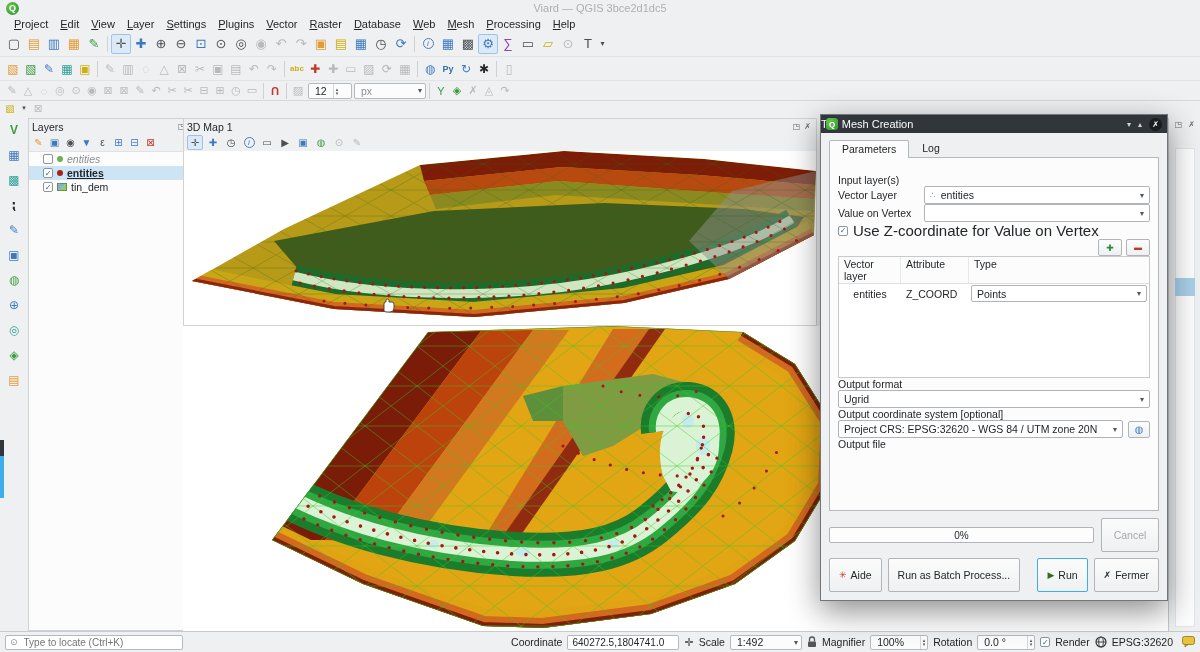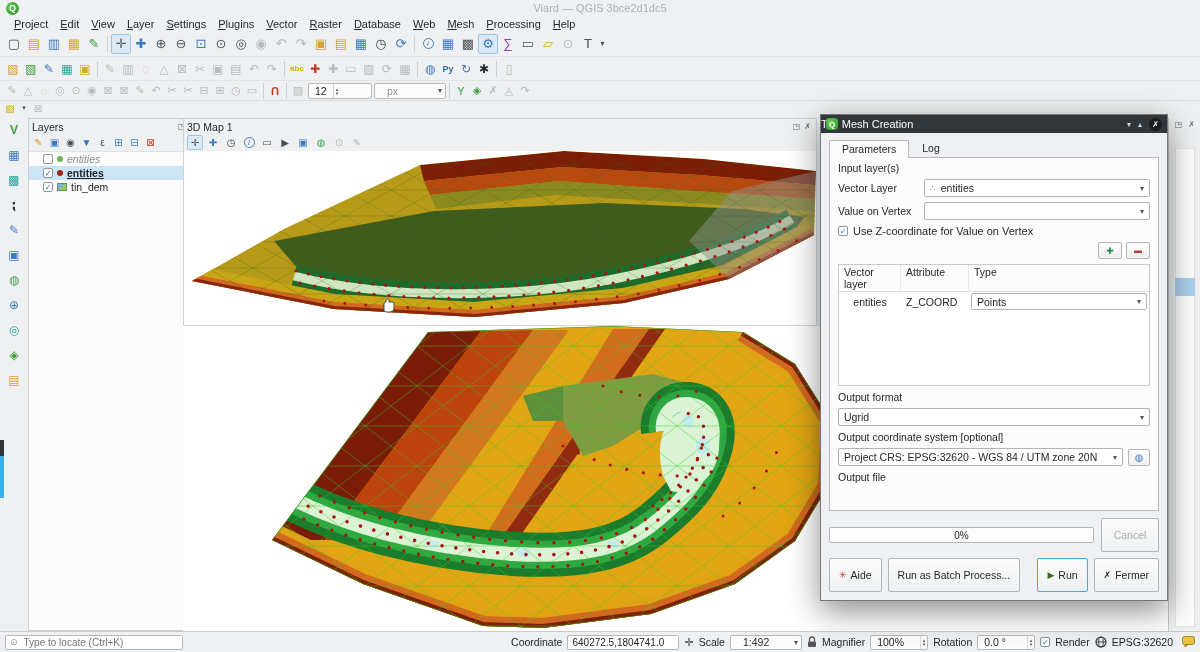--- a/index.html
+++ b/index.html
@@ -24,21 +24,21 @@
   #tb3 .t{width:16px;height:15px;font-size:11px;}
   .t.on{background:#dceaf7;border-color:#9dc3e6;}
   .dis{color:#b7babc !important;}
   .sep{width:1px;height:16px;background:#d0d1d2;margin:0 3px;}
   .c-org{color:#e09c38;} .c-blu{color:#3c79c0;} .c-grn{color:#3d9c40;} .c-red{color:#c0392b;}
   .c-yel{color:#cfae12;} .c-pur{color:#8e44ad;} .c-dark{color:#26292b;} .c-teal{color:#2aa198;}
   .rot180{display:inline-block;transform:rotate(180deg);}
   .spin{display:inline-flex;align-items:stretch;height:16px;background:#fcfcfc;border:1px solid #b6babd;border-radius:2px;}
   .spin .v{padding:0 6px;display:flex;align-items:center;font-size:10.5px;}
   .spin .ar{display:flex;flex-direction:column;justify-content:center;font-size:5px;color:#555;padding:0 2px;border-left:1px solid #d5d6d7;line-height:4px;}
-  .combo{display:inline-flex;align-items:center;height:16px;background:#fcfcfc;border:1px solid #b6babd;border-radius:2px;padding:0 3px 0 12px;font-size:10.5px;gap:6px;justify-content:center;}
+  .combo{display:inline-flex;align-items:center;height:16px;background:#fcfcfc;border:1px solid #b6babd;border-radius:2px;padding:0 3px 0 6px;font-size:10.5px;gap:6px;justify-content:center;}
   .combo .ca{font-size:8px;color:#555;}
   
   .leftbar{position:absolute;left:0;top:101px;width:28px;height:530px;display:flex;flex-direction:column;align-items:center;padding-top:20px;gap:7px;}
   .leftbar .t{width:20px;height:18px;font-size:12px;}
   .dockbtns{position:absolute;left:2px;top:101px;display:flex;gap:2px;}
   .strip-dark{position:absolute;left:0;top:440px;width:4px;height:16px;background:#31363b;}
   .strip-blue{position:absolute;left:0;top:456px;width:4px;height:42px;background:#3daee9;}
   
   .lpanel{position:absolute;left:28px;top:118px;width:174px;height:513px;background:#fcfcfc;border:1px solid #cfd0d1;display:flex;flex-direction:column;}
   .phead{height:15px;display:flex;align-items:center;background:#eff0f1;padding:0 3px;font-size:10.5px;}
@@ -73,21 +73,21 @@
   .dlg-title .txt{position:absolute;left:0;right:0;text-align:left;font-size:11px;pointer-events:none;}
   .dlg-title{position:relative;}
   .dqlogo{width:12px;height:12px;border-radius:3px;background:radial-gradient(circle at 35% 35%,#6ecb58,#2e8f2e);display:inline-flex;align-items:center;justify-content:center;color:#fff;font-size:8px;font-weight:bold;z-index:1;}
   .dlg-title .wb{margin-left:auto;display:flex;align-items:center;gap:7px;z-index:1;}
   .wchev{color:#cfd4d8;font-size:8px;}
   .wclose{width:13px;height:13px;border-radius:50%;background:#191d20;color:#fff;display:inline-flex;align-items:center;justify-content:center;font-size:8px;}
   .dlg-body{flex:1;display:flex;flex-direction:column;padding:6px 8px 8px;}
   .tabs{display:flex;align-items:flex-start;height:18px;}
   .tab{padding:2px 12px 3px;font-size:10.5px;border:1px solid transparent;border-bottom:none;border-radius:2px 2px 0 0;}
   .tab.act{background:#fcfcfc;border-color:#b4b8bc;position:relative;top:1px;}
-  .frame{flex:1;border:1px solid #b4b8bc;background:#fcfcfc;padding:4px 8px;display:flex;flex-direction:column;gap:5px;overflow:hidden;justify-content:space-between;}
+  .frame{flex:1;border:1px solid #b4b8bc;background:#fcfcfc;padding:16px 8px;display:flex;flex-direction:column;overflow:hidden;justify-content:space-between;}
   .flabel{font-size:10.5px;}
   .frow{display:flex;align-items:center;gap:8px;}
   .frow .lab{width:78px;flex:none;font-size:10.5px;}
   .fcombo{flex:1;height:18px;background:#fff;border:1px solid #b0b4b8;border-radius:2px;display:flex;align-items:center;padding:0 5px;font-size:10.5px;gap:5px;}
   .fcombo .ca{margin-left:auto;font-size:8px;color:#555;}
   .pmrow{display:flex;justify-content:flex-end;gap:4px;}
   .sqbtn{width:24px;height:17px;border:1px solid #b1b5b9;border-radius:2px;background:linear-gradient(#fcfcfc,#eef0f1);display:inline-flex;align-items:center;justify-content:center;font-size:10px;}
   .ptable{height:122px;border:1px solid #c6cacd;display:flex;flex-direction:column;background:#fff;}
   .trh,.trr{display:grid;grid-template-columns:62px 68px 1fr;font-size:10.5px;}
   .trh>div{padding:1px 5px;border-bottom:1px solid #dddfe1;border-right:1px solid #e6e8e9;background:#fcfcfc;}
@@ -226,21 +226,21 @@
     <span class="t dis">⊟</span>
     <span class="t dis">⊞</span>
     <span class="t dis">◷</span>
     <span class="t dis">▭</span>
     <span class="sep"></span>
     <span class="t c-red">
         <span class="rot180" style="font-weight:bold;">U</span>
       </span>
     <span class="sep"></span>
     <span class="t dis">▨</span>
-    <span class="spin" style="width:64px;margin:0 2px;">
+    <span class="spin" style="width:44px;margin:0 2px;">
       <span class="v">12</span>
       <span class="ar">
           <span>▴</span>
           <span>▾</span>
         </span>
     </span>
     <span class="combo" style="width:72px;">
       <span style="color:#8a8e91;">px</span>
       <span class="ca" style="margin-left:auto;">▾</span>
     </span>
@@ -455,21 +455,21 @@
         <div class="frow">
           <span class="lab">Value on Vertex</span>
           <span class="fcombo">
             <span class="ca">▾</span>
           </span>
         </div>
         <div class="frow" style="gap:5px;">
           <span class="cb">
               <span>✓</span>
             </span>
-          <span style="font-size:11px;">Use Z-coordinate for Value on Vertex</span>
+          <span style="font-size:15px;">Use Z-coordinate for Value on Vertex</span>
         </div>
         <div class="pmrow">
           <span class="sqbtn">
               <span style="color:#2e8b3a;font-size:9px;">✚</span>
             </span>
           <span class="sqbtn">
               <span style="color:#c0392b;font-size:8px;">▬</span>
             </span>
         </div>
         <div class="ptable">

